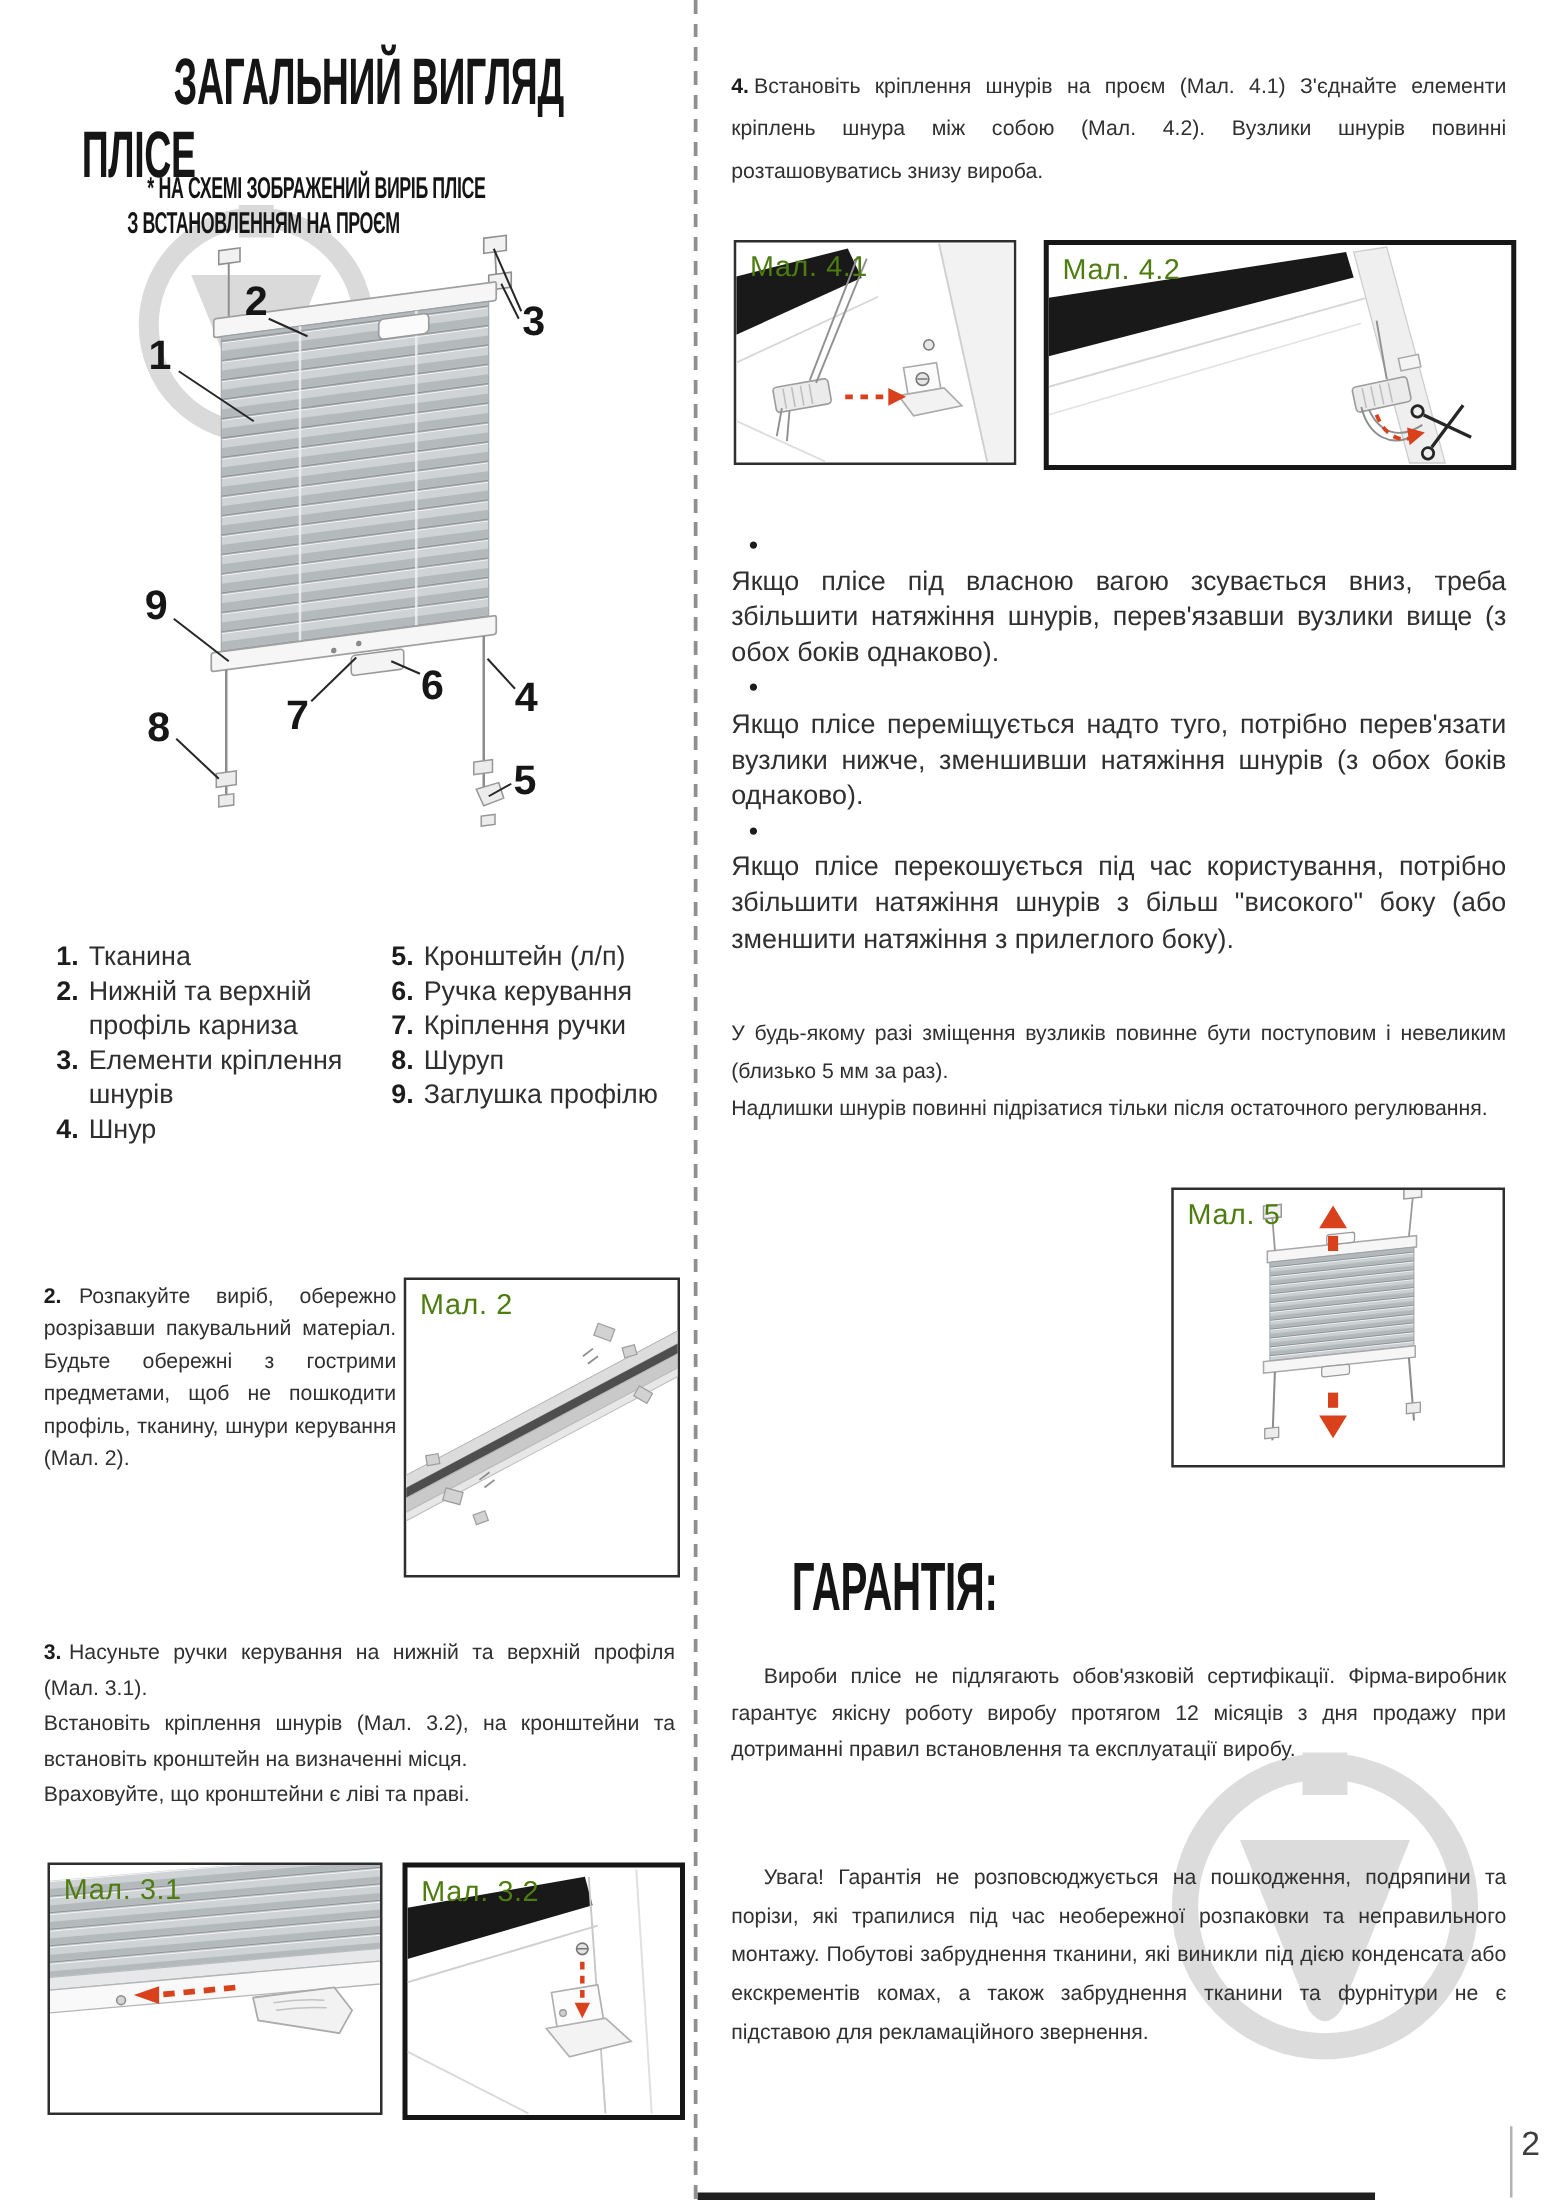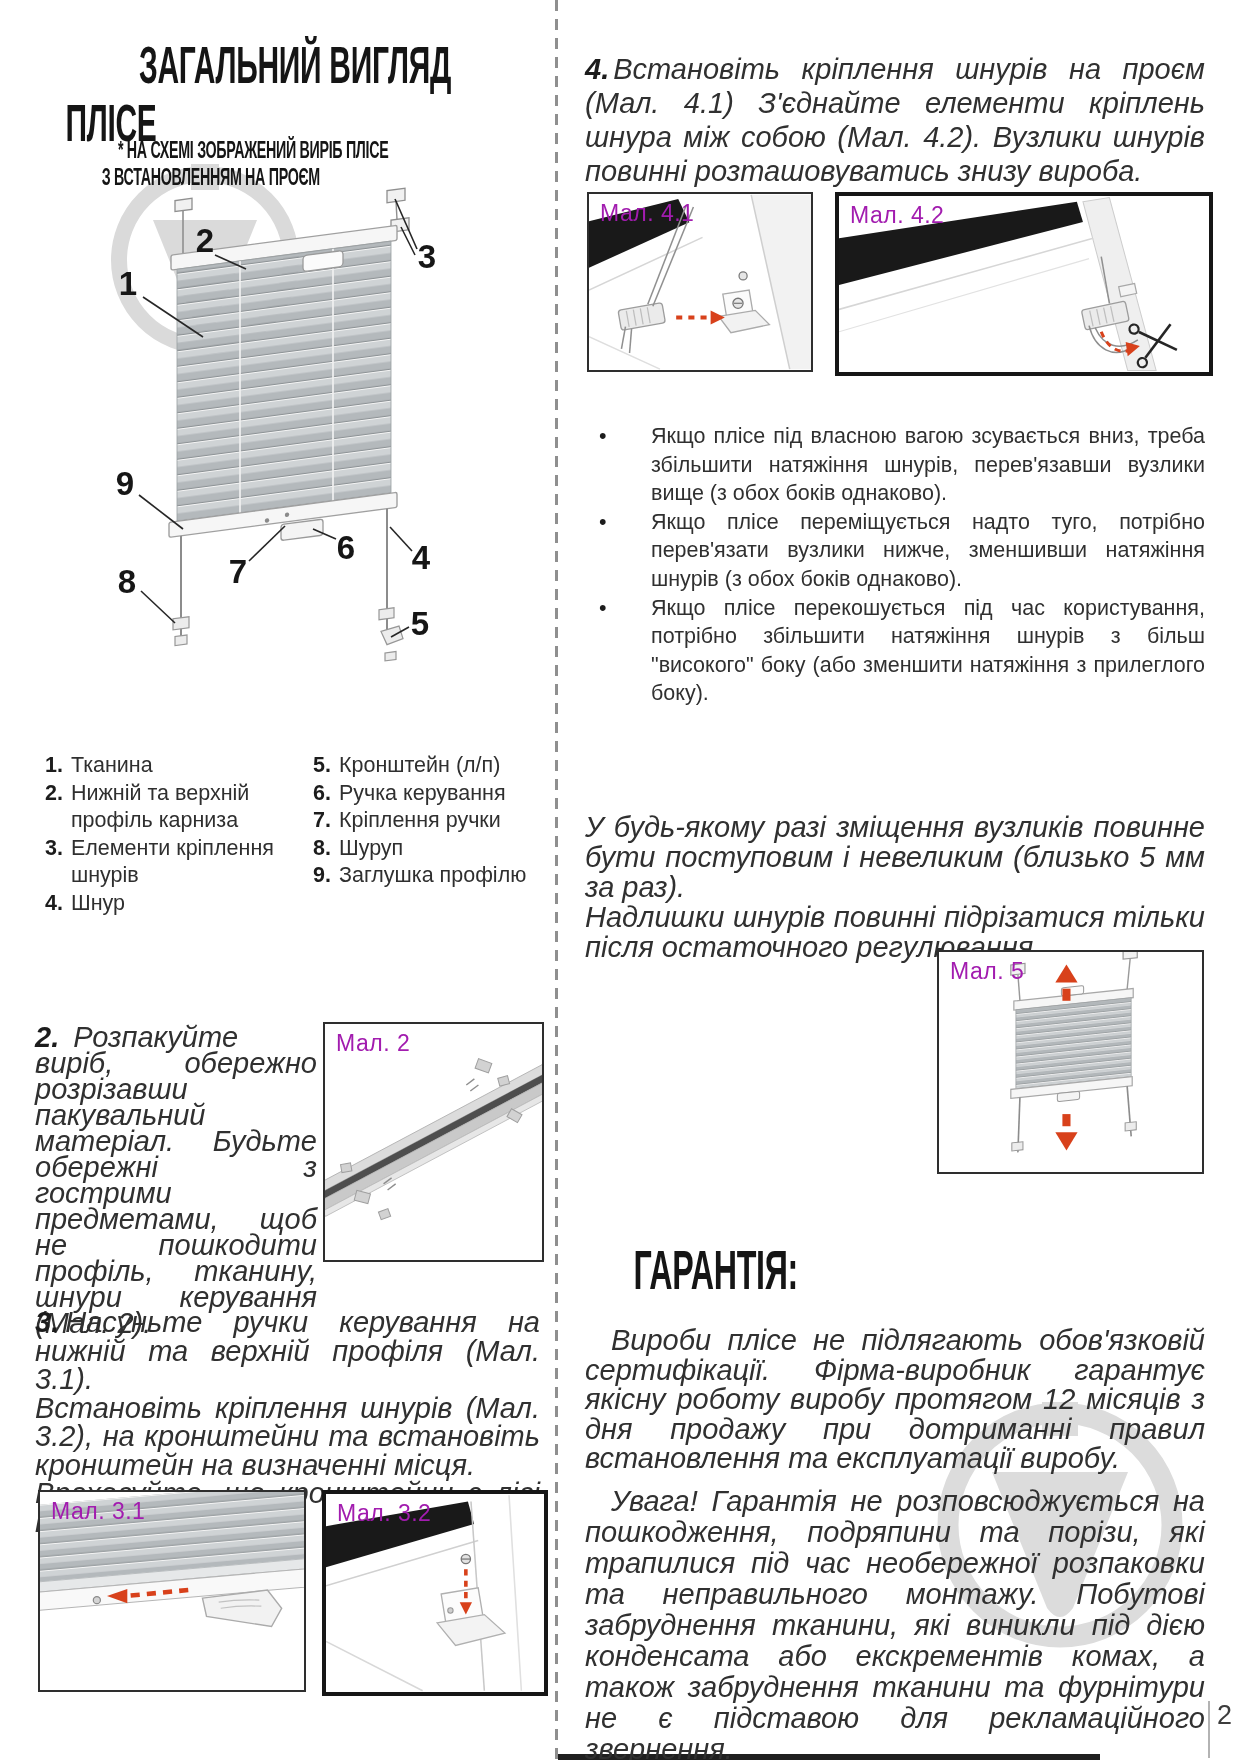--- a/index.html
+++ b/index.html
@@ -1,37 +1,37 @@
 <!DOCTYPE html>
 <html lang="uk"><head>
 <meta charset="utf-8">
 <style>
   html,body{margin:0;padding:0;background:#ffffff;}
   .page{position:relative;width:1245px;height:1760px;background:#fff;overflow:hidden;
         font-family:"Liberation Sans",sans-serif;color:#2f2f2f;}
   .abs{position:absolute;}
   .z2{z-index:2;}
-  .txt{font-size:29px;line-height:28px;text-align:justify;color:#303030;font-style:italic;}
+  .txt{font-size:17px;line-height:28px;text-align:justify;color:#303030;}
   .txt b{font-weight:700;margin-right:6px;color:#1c1c1c;}
   .cond{display:inline-block;font-weight:700;white-space:nowrap;color:#151515;
         transform-origin:50% 50%;letter-spacing:-0.5px;}
   .center{text-align:left;}
   
   .fig{position:absolute;background:#fff;border:2px solid #2e2e2e;z-index:2;}
   .fig--thick{border-width:4px;border-color:#161616;}
   .fig svg{position:absolute;left:0;top:0;width:100%;height:100%;}
-  .fig-label{position:absolute;top:6px;left:11px;font-size:23px;color:#a21caf;
+  .fig-label{position:absolute;top:6px;left:11px;font-size:23px;color:#4d7c0f;
              letter-spacing:0.5px;z-index:3;}
   
   .parts{position:absolute;top:752px;font-size:21.5px;line-height:27.5px;color:#2f2f2f;z-index:2;}
   .parts .item{display:flex;align-items:flex-start;}
   .parts .num{font-weight:700;margin-right:8px;white-space:nowrap;color:#1c1c1c;}
   
   .bullets{position:absolute;left:585px;top:422px;width:620px;z-index:2;}
-  .bullet{display:flex;}
+  .bullet{display:flex;flex-direction:column;}
   .bullet .dot{width:52px;padding-left:14px;font-size:21.5px;line-height:28.6px;color:#1c1c1c;}
   .bullet .dot::before{content:"\2022";}
   .bullet .btxt{flex:1;font-size:21.5px;line-height:28.6px;text-align:justify;color:#303030;}
   
   .divider{position:absolute;left:555px;top:0;width:3px;height:1760px;z-index:1;
            background:repeating-linear-gradient(180deg,#8f8f8f 0 11px,transparent 11px 19px);}
   .pagenum-line{position:absolute;left:1208px;top:1701px;width:2px;height:57px;background:#b3b3b3;}
   .pagenum{position:absolute;left:1217px;top:1700px;font-size:27px;color:#3d3d3d;}
   .bottom-bar{position:absolute;left:558px;top:1754px;width:542px;height:6px;background:#202020;}
   .indent{text-indent:26px;}

